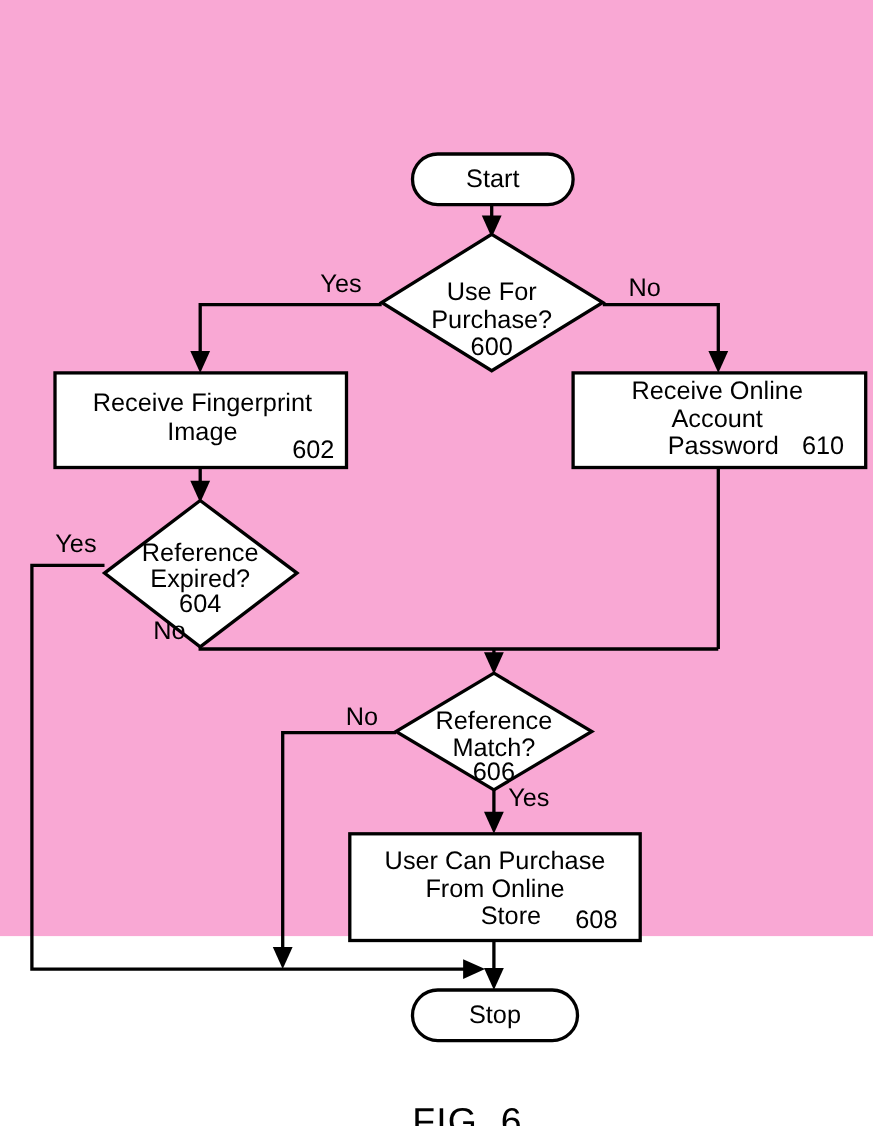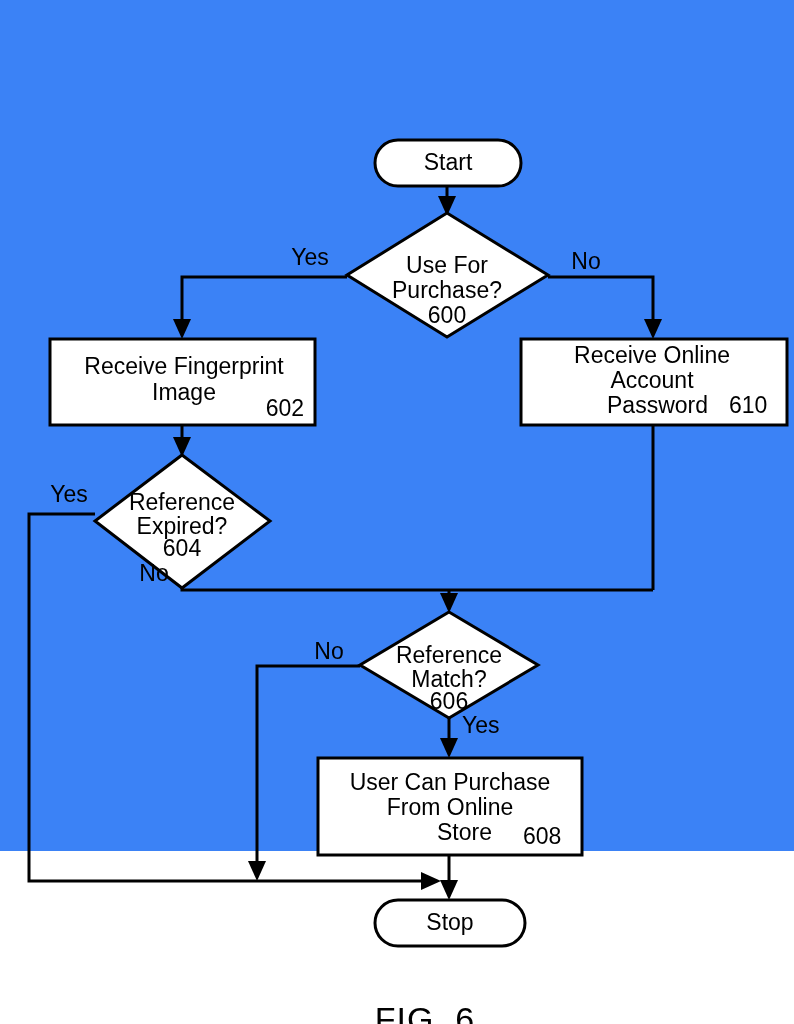--- a/index.html
+++ b/index.html
@@ -12,21 +12,21 @@
     width: 794px;
     height: 1024px;
     overflow: hidden;
     font-family: "Liberation Sans", sans-serif;
     color: #000000;
   }
   #diagram-root {
     position: relative;
     width: 794px;
     height: 851px;
-    background: #3b82f6;
+    background: #f9a8d4;
   }
   svg.flowchart {
     position: absolute;
     top: 0;
     left: 0;
     width: 794px;
     height: 1024px;
     display: block;
   }
   .shape {

